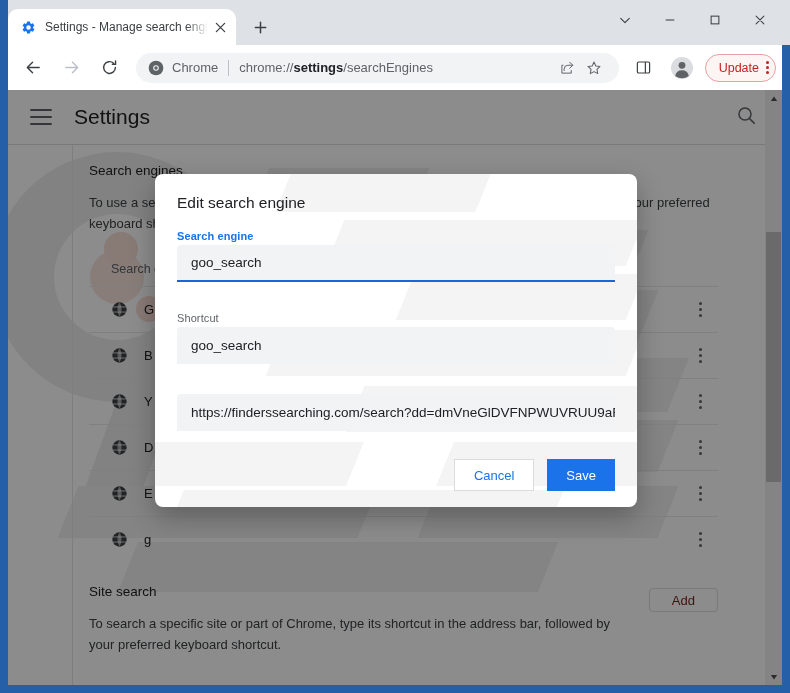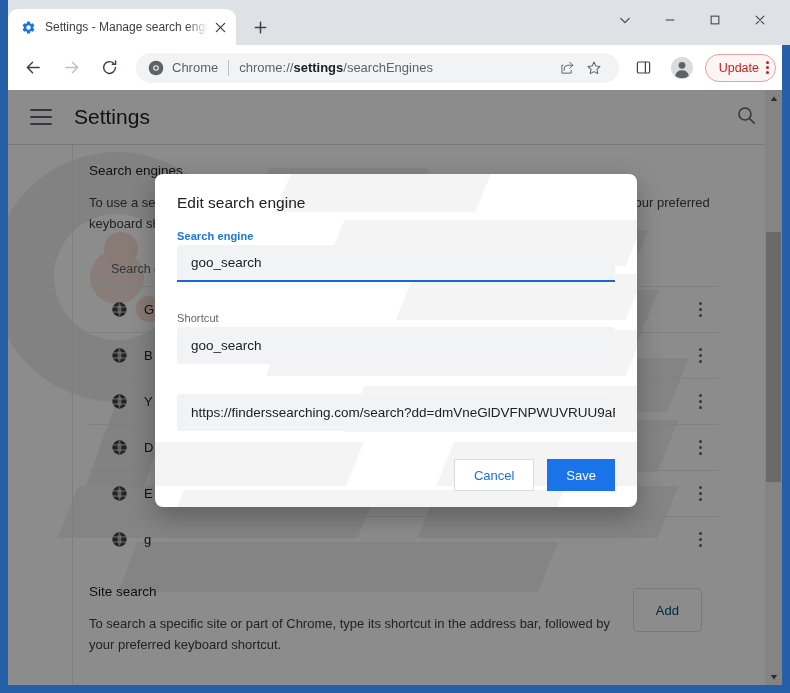--- a/index.html
+++ b/index.html
@@ -175,25 +175,25 @@
   }
   .se-globe { width: 17px; height: 17px; flex: 0 0 17px; margin-right: 16px; }
   .se-name { font-size: 13px; color: #202124; flex: 1 1 auto; white-space: nowrap; overflow: hidden; }
   .se-dots { width: 24px; flex: 0 0 24px; display: flex; flex-direction: column; align-items: center; gap: 3px; }
   .se-dots i { width: 3px; height: 3px; border-radius: 50%; background: #5f6368; display: block; }
 
   #site-search-section { margin: 22px 64px 0 16px; position: relative; }
   #site-search-title { font-size: 13.5px; color: #202124; font-weight: 500; }
   #site-search-desc { font-size: 13px; color: #3c4043; line-height: 21px; padding-top: 14px; padding-right: 90px; }
   #add-button {
-    position: absolute; right: 16px; top: 4px;
-    height: 44px; padding: 0 22px;
+    position: absolute; right: 0; top: 4px;
+    height: 24px; padding: 0 22px;
     border: 1px solid #dadce0; border-radius: 4px;
     background: #ffffff;
-    font-size: 13px; color: #0c4a6e; font-weight: 500;
+    font-size: 13px; color: #7f1d1d; font-weight: 500;
     display: flex; align-items: center; justify-content: center;
   }
 
   
   #page-scrollbar {
     position: absolute; right: 0; top: 0; bottom: 0; width: 17px;
     background: #f1f1f1;
     z-index: 3;
     display: flex; flex-direction: column; align-items: center;
   }

